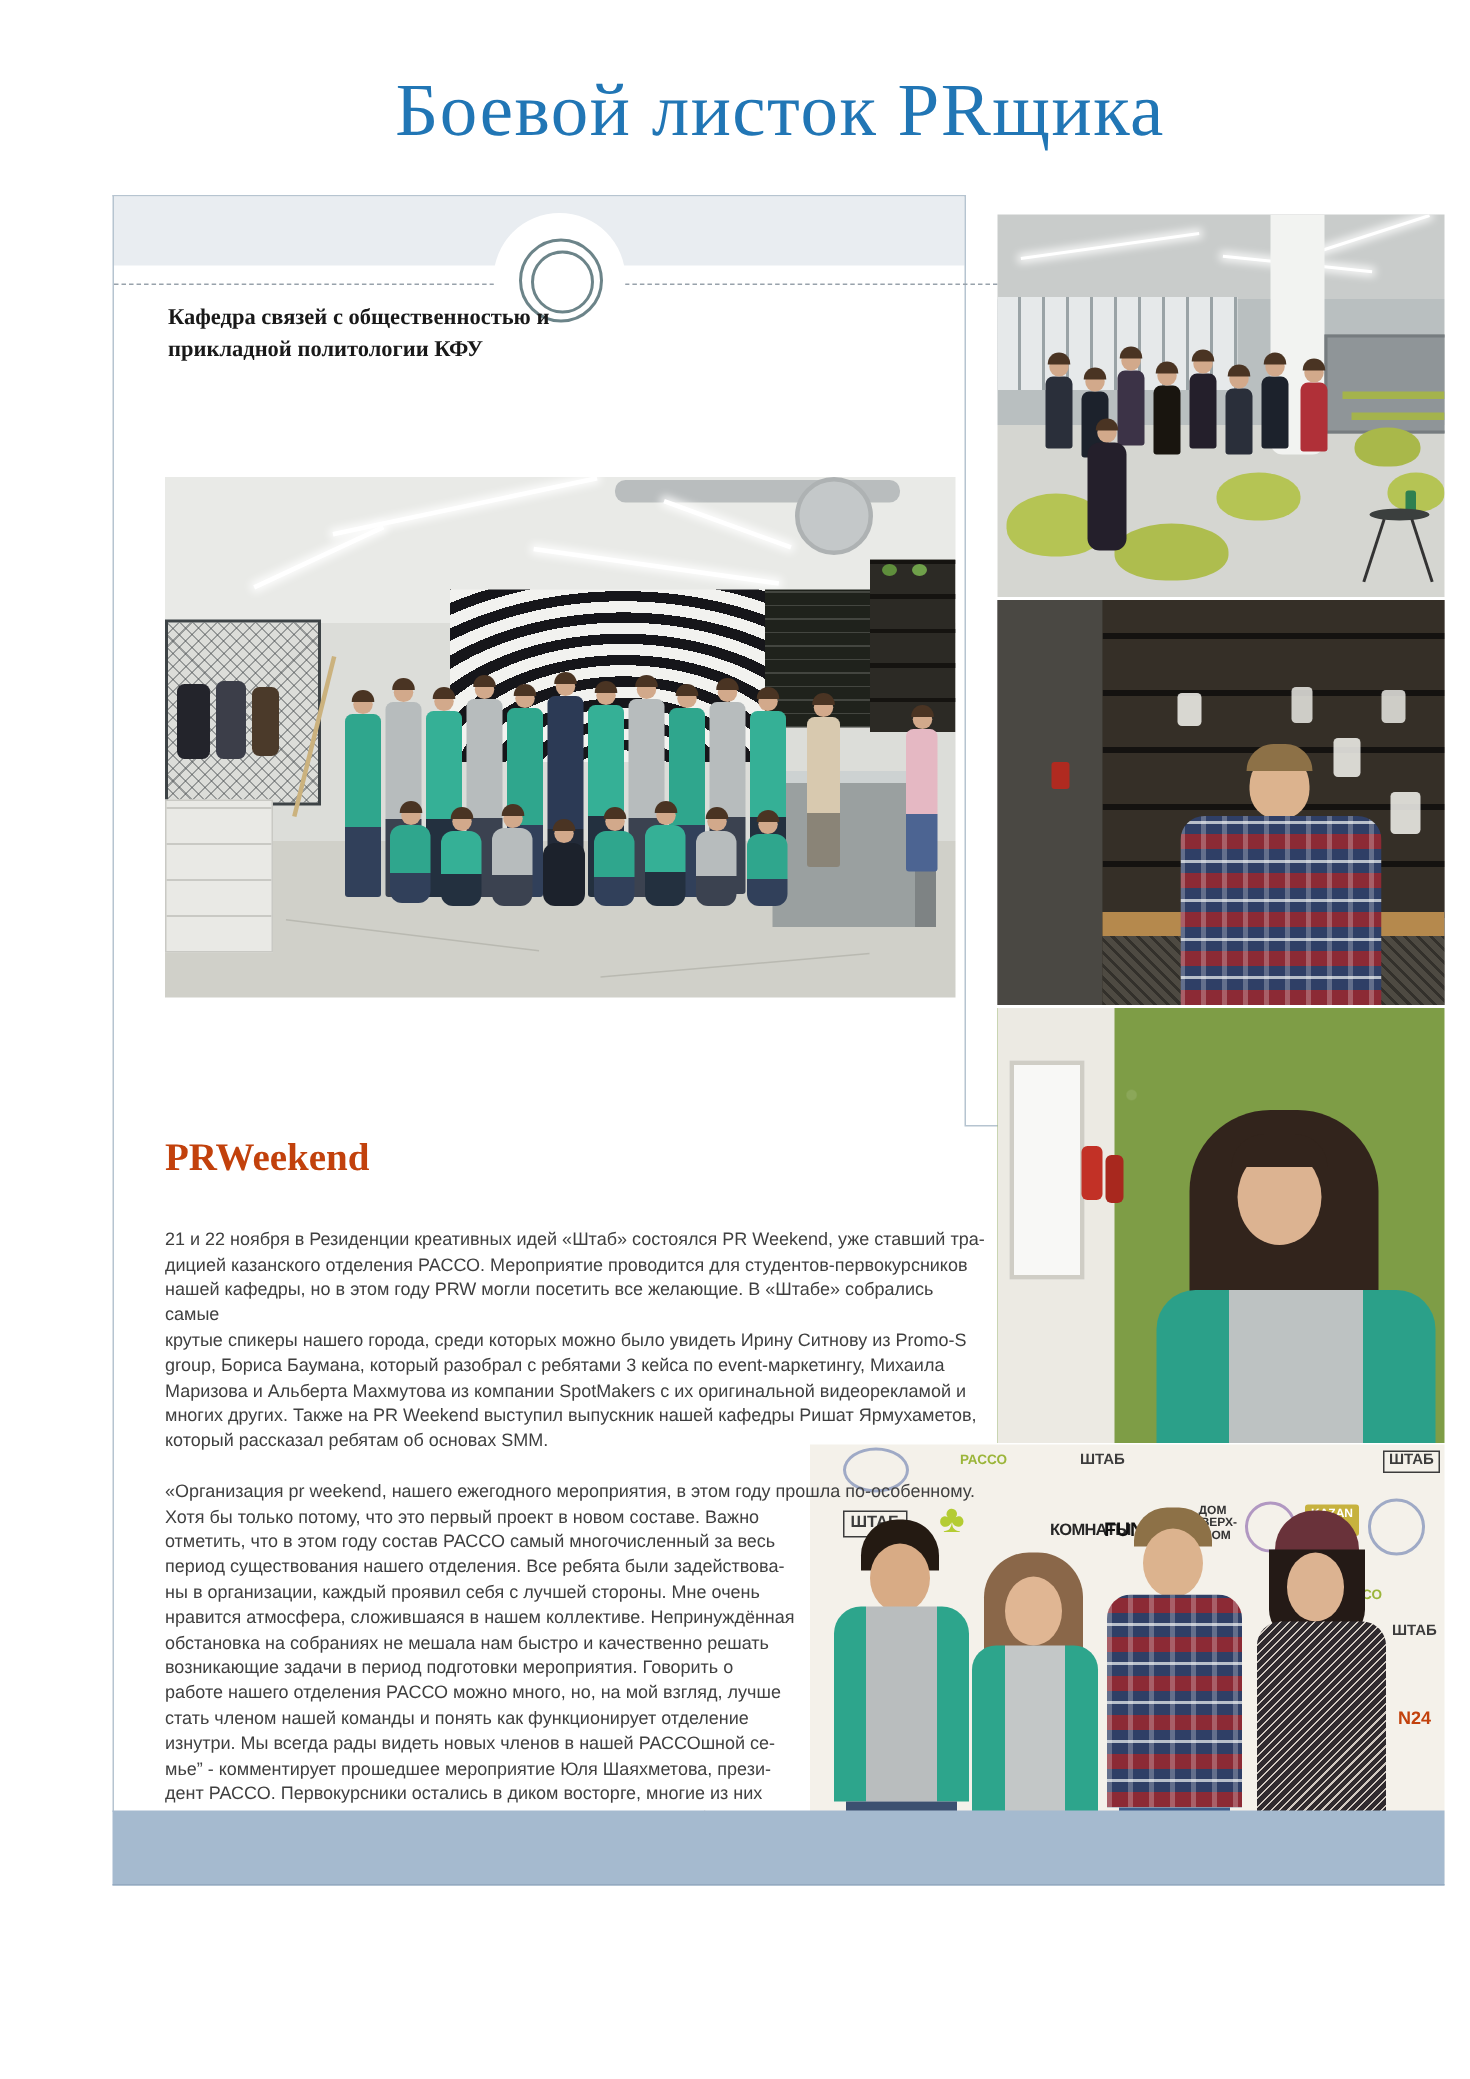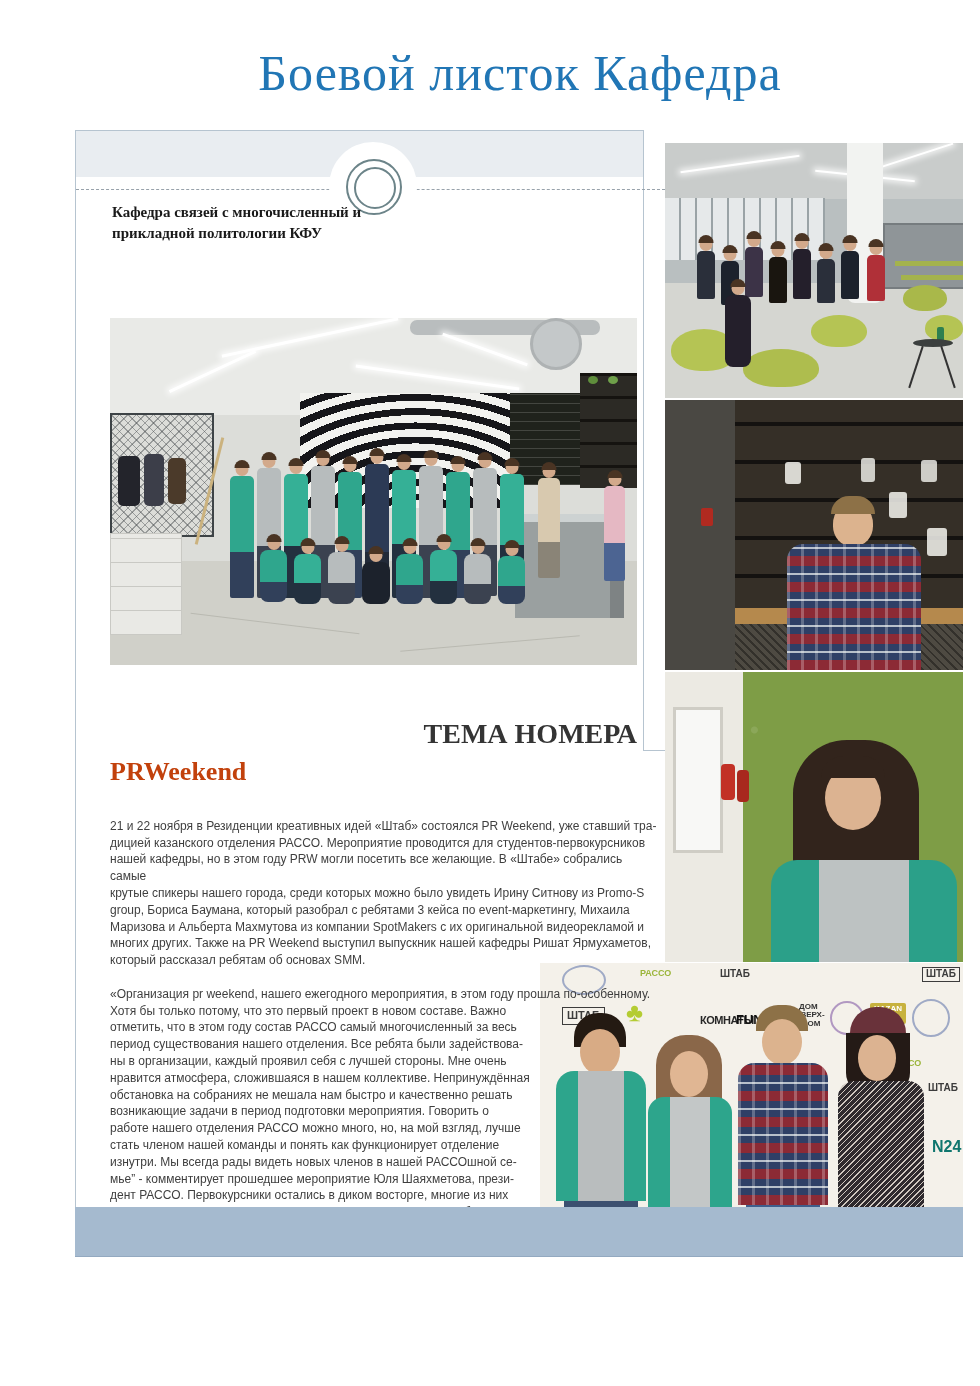--- a/index.html
+++ b/index.html
@@ -64,32 +64,32 @@
   .plaid{background:
     repeating-linear-gradient(90deg, rgba(255,255,255,.25) 0 3px, rgba(0,0,0,0) 3px 14px),
     repeating-linear-gradient(0deg,#8c2a35 0 10px,#2f3f66 10px 17px,#b8bfca 17px 19px,#2f3f66 19px 26px);}
   .led{background:#ffffff;box-shadow:0 0 6px 2px rgba(255,255,255,.9);}
 </style>
 </head>
 <body>
 
 <div id="page">
 
-  <div id="page-title">Боевой листок Кафедра</div>
+  <div id="page-title">Боевой листок PRщика</div>
 
   <div id="panel"></div>
   <div id="top-band"></div>
   <div id="panel-right-border"></div>
   <div id="panel-connector"></div>
   <div id="dash-line"></div>
   <div id="circle-halo"></div>
   <div id="circle-outer"></div>
   <div id="circle-inner"></div>
 
-  <div id="dept" class="mast-text">Кафедра связей с многочисленный и
+  <div id="dept" class="mast-text">Кафедра связей с общественностью и
 прикладной политологии КФУ</div>
 
   <div id="photo-main" class="ph">
     <div style="left:300px;top:2px;width:190px;height:15px;background:#b9bdbe;border-radius:7px;"></div>
     <div style="left:420px;top:0;width:46px;height:46px;border-radius:50%;background:#c4c8c9;border:3px solid #aeb2b3;"></div>
     <div class="led" style="left:110px;top:18px;width:180px;height:3px;transform:rotate(-12deg);"></div>
     <div class="led" style="left:245px;top:58px;width:165px;height:3px;transform:rotate(8deg);"></div>
     <div class="led" style="left:55px;top:52px;width:95px;height:3px;transform:rotate(-25deg);"></div>
     <div class="led" style="left:330px;top:30px;width:90px;height:3px;transform:rotate(20deg);"></div>
 
@@ -225,21 +225,21 @@
     <span class="logo" style="left:234px;top:50px;font-size:13px;color:#2b6fd4;">4</span>
     <span class="logo" style="left:252px;top:40px;font-size:8px;color:#333;text-align:center;">ДОМ
 -ВВЕРХ-
 ДНОМ</span>
     <div class="stamp" style="left:290px;top:38px;width:30px;height:30px;border-color:#7a4fa0;"></div>
     <span class="logo" style="left:330px;top:40px;font-size:8px;color:#fff;background:#c7b23e;padding:2px 4px;border-radius:2px;">KAZAN
 FIRST</span>
     <div class="stamp" style="left:372px;top:36px;width:34px;height:34px;"></div>
     <span class="logo" style="left:350px;top:96px;font-size:9px;color:#9bb53a;">РАССО</span>
     <span class="logo" style="left:388px;top:120px;font-size:10px;color:#3c3c3c;">ШТАБ</span>
-    <span class="logo" style="left:392px;top:176px;font-size:16px;color:#0f766e;text-align:right;">N24</span>
+    <span class="logo" style="left:392px;top:176px;font-size:12px;color:#c2410c;text-align:right;">N24</span>
 
     <div style="left:34px;top:50px;width:52px;height:34px;border-radius:24px 24px 0 0;background:#241a12;"></div>
     <div style="left:40px;top:66px;width:40px;height:46px;border-radius:50%;background:#d8ab85;"></div>
     <div style="left:16px;top:108px;width:90px;height:130px;border-radius:18px 18px 0 0;
       background:linear-gradient(90deg,#2da58c 0 24%, #b9bdbe 24% 76%, #2da58c 76%);"></div>
     <div style="left:24px;top:238px;width:74px;height:54px;background:#3c5070;"></div>
 
     <div style="left:116px;top:72px;width:66px;height:160px;border-radius:30px 30px 12px 12px;background:#8a6749;"></div>
     <div style="left:130px;top:88px;width:38px;height:46px;border-radius:50%;background:#e0b693;"></div>
     <div style="left:108px;top:134px;width:84px;height:112px;border-radius:16px 16px 0 0;
@@ -252,21 +252,20 @@
     <div style="left:206px;top:242px;width:74px;height:50px;background:#3f5e8c;"></div>
 
     <div style="left:310px;top:44px;width:56px;height:34px;border-radius:26px 26px 0 0;background:#69323a;"></div>
     <div style="left:306px;top:70px;width:64px;height:60px;border-radius:0 0 20px 20px;background:#241a16;"></div>
     <div style="left:318px;top:72px;width:38px;height:46px;border-radius:50%;background:#dcb391;"></div>
     <div style="left:298px;top:118px;width:86px;height:140px;border-radius:16px 16px 0 0;
       background:repeating-linear-gradient(135deg,#2e2a2e 0 3px,#cfc8c0 3px 4px);"></div>
     <div style="left:306px;top:258px;width:70px;height:34px;background:#2f3d55;"></div>
   </div>
 
-  <div id="section-heading">ТЕМА НОМЕРА</div>
   <div id="article-title">PRWeekend</div>
   <div id="body-text">
     <div>21 и 22 ноября в Резиденции креативных идей «Штаб» состоялся PR Weekend, уже ставший тра-
 дицией казанского отделения РАССО. Мероприятие проводится для студентов-первокурсников
 нашей кафедры, но в этом году PRW могли посетить все желающие. В «Штабе» собрались самые
 крутые спикеры нашего города, среди которых можно было увидеть Ирину Ситнову из Promo-S
 group, Бориса Баумана, который разобрал с ребятами 3 кейса по event-маркетингу, Михаила
 Маризова и Альберта Махмутова из компании SpotMakers с их оригинальной видеорекламой и
 многих других. Также на PR Weekend выступил выпускник нашей кафедры Ришат Ярмухаметов,
 который рассказал ребятам об основах SMM.</div>

